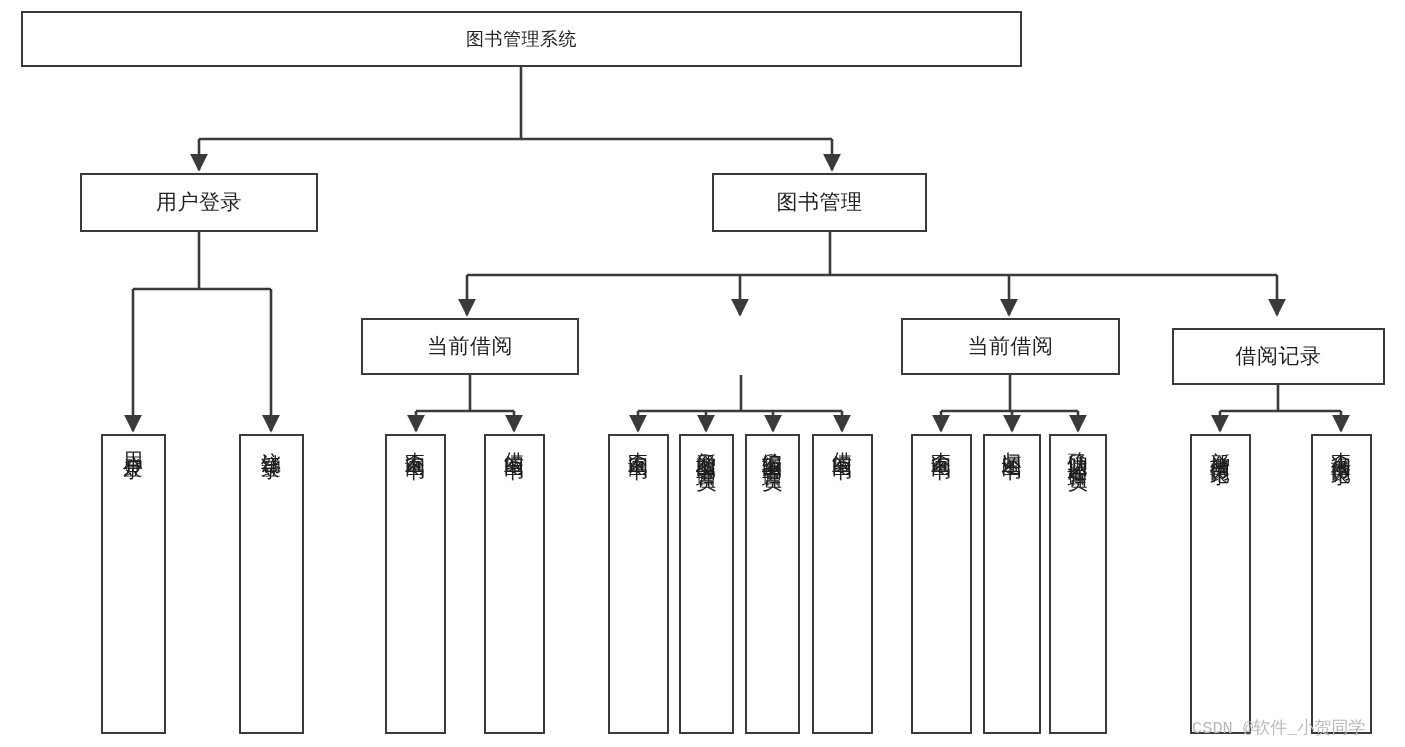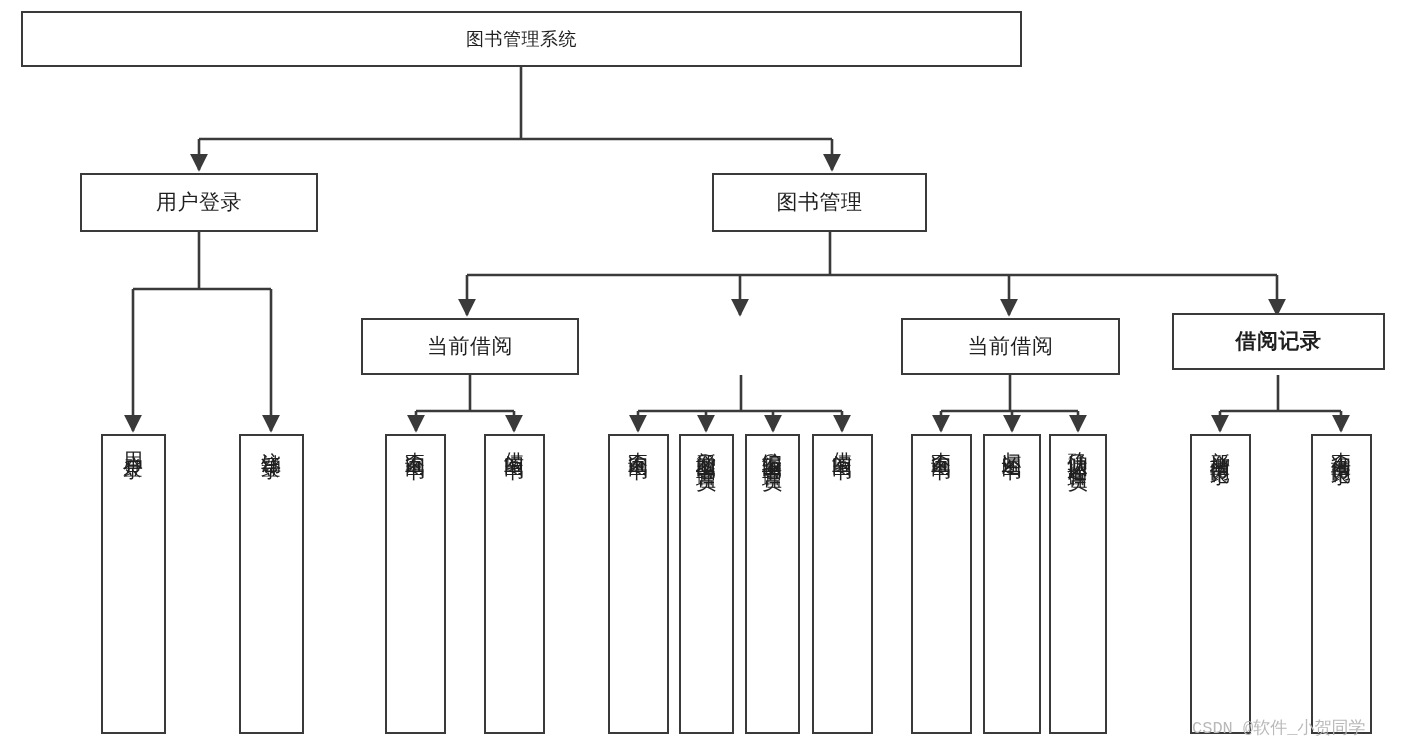--- a/index.html
+++ b/index.html
@@ -139,21 +139,21 @@
   <div class="node horiz" style="left:712px; top:173px; width:215px; height:59px;">
     <span class="label">图书管理</span>
   </div>
 
   <div class="node horiz" style="left:361px; top:318px; width:218px; height:57px;">
     <span class="label">当前借阅</span>
   </div>
   <div class="node horiz" style="left:901px; top:318px; width:219px; height:57px;justify-content:center;">
     <span class="label">当前借阅</span>
   </div>
-  <div class="node horiz" style="left:1172px; top:313px; width:213px; height:57px;font-weight:bold;">
+  <div class="node horiz" style="left:1172px; top:328px; width:213px; height:57px;">
     <span class="label">借阅记录</span>
   </div>
 
   <div class="node vert" style="left:101px; top:434px; width:65px; height:300px;">
     <span class="label">用户登录</span>
   </div>
   <div class="node vert" style="left:239px; top:434px; width:65px; height:300px;">
     <span class="label">注销登录</span>
   </div>
 

